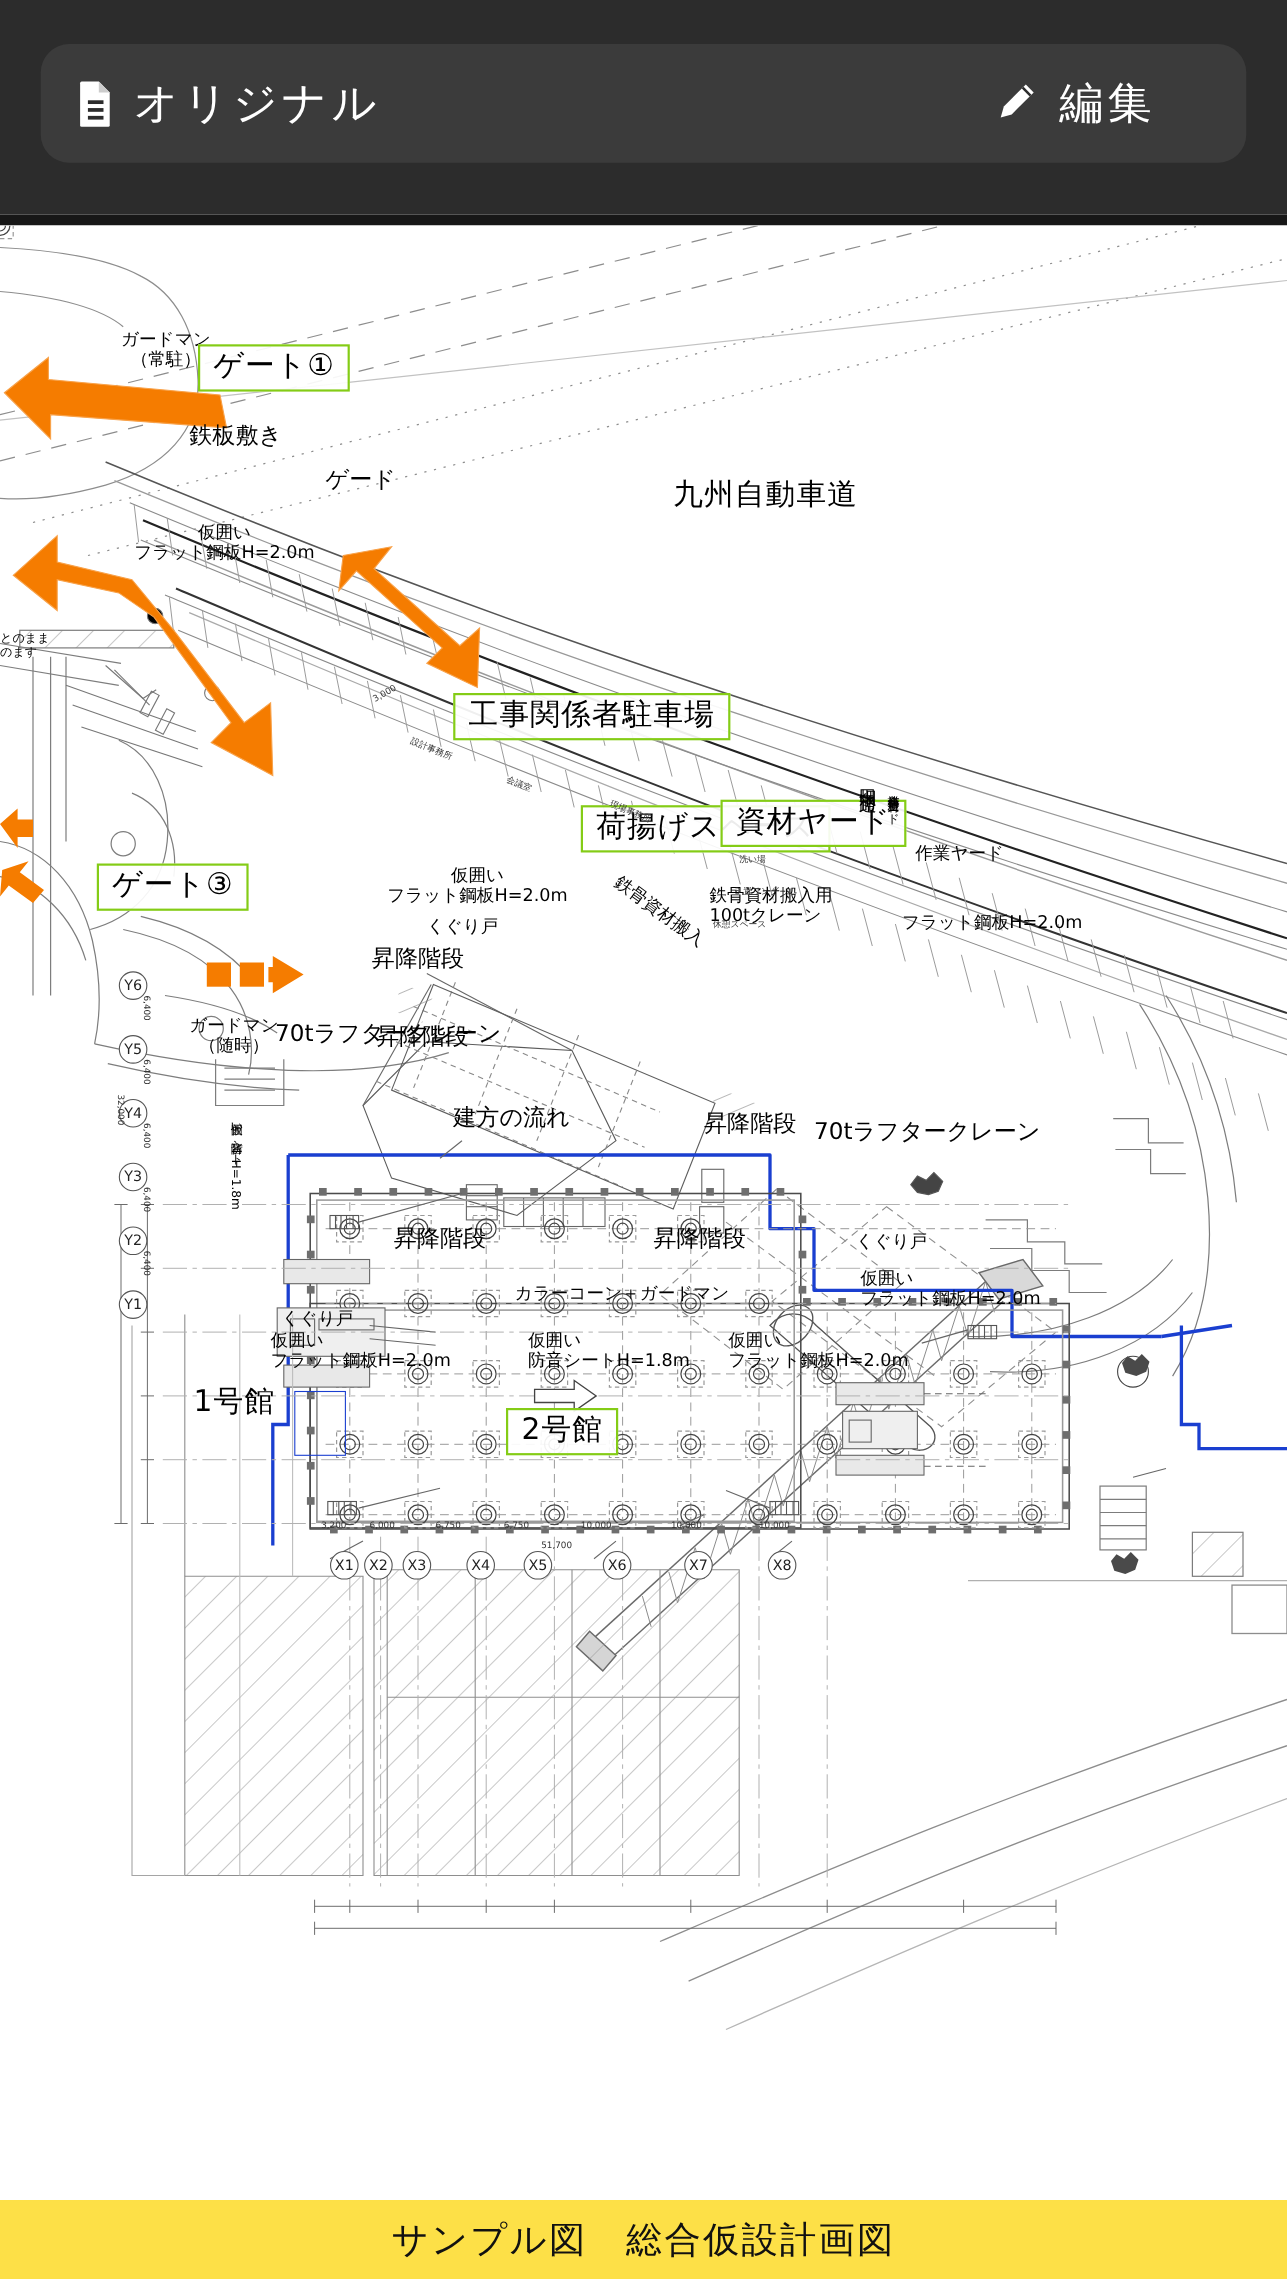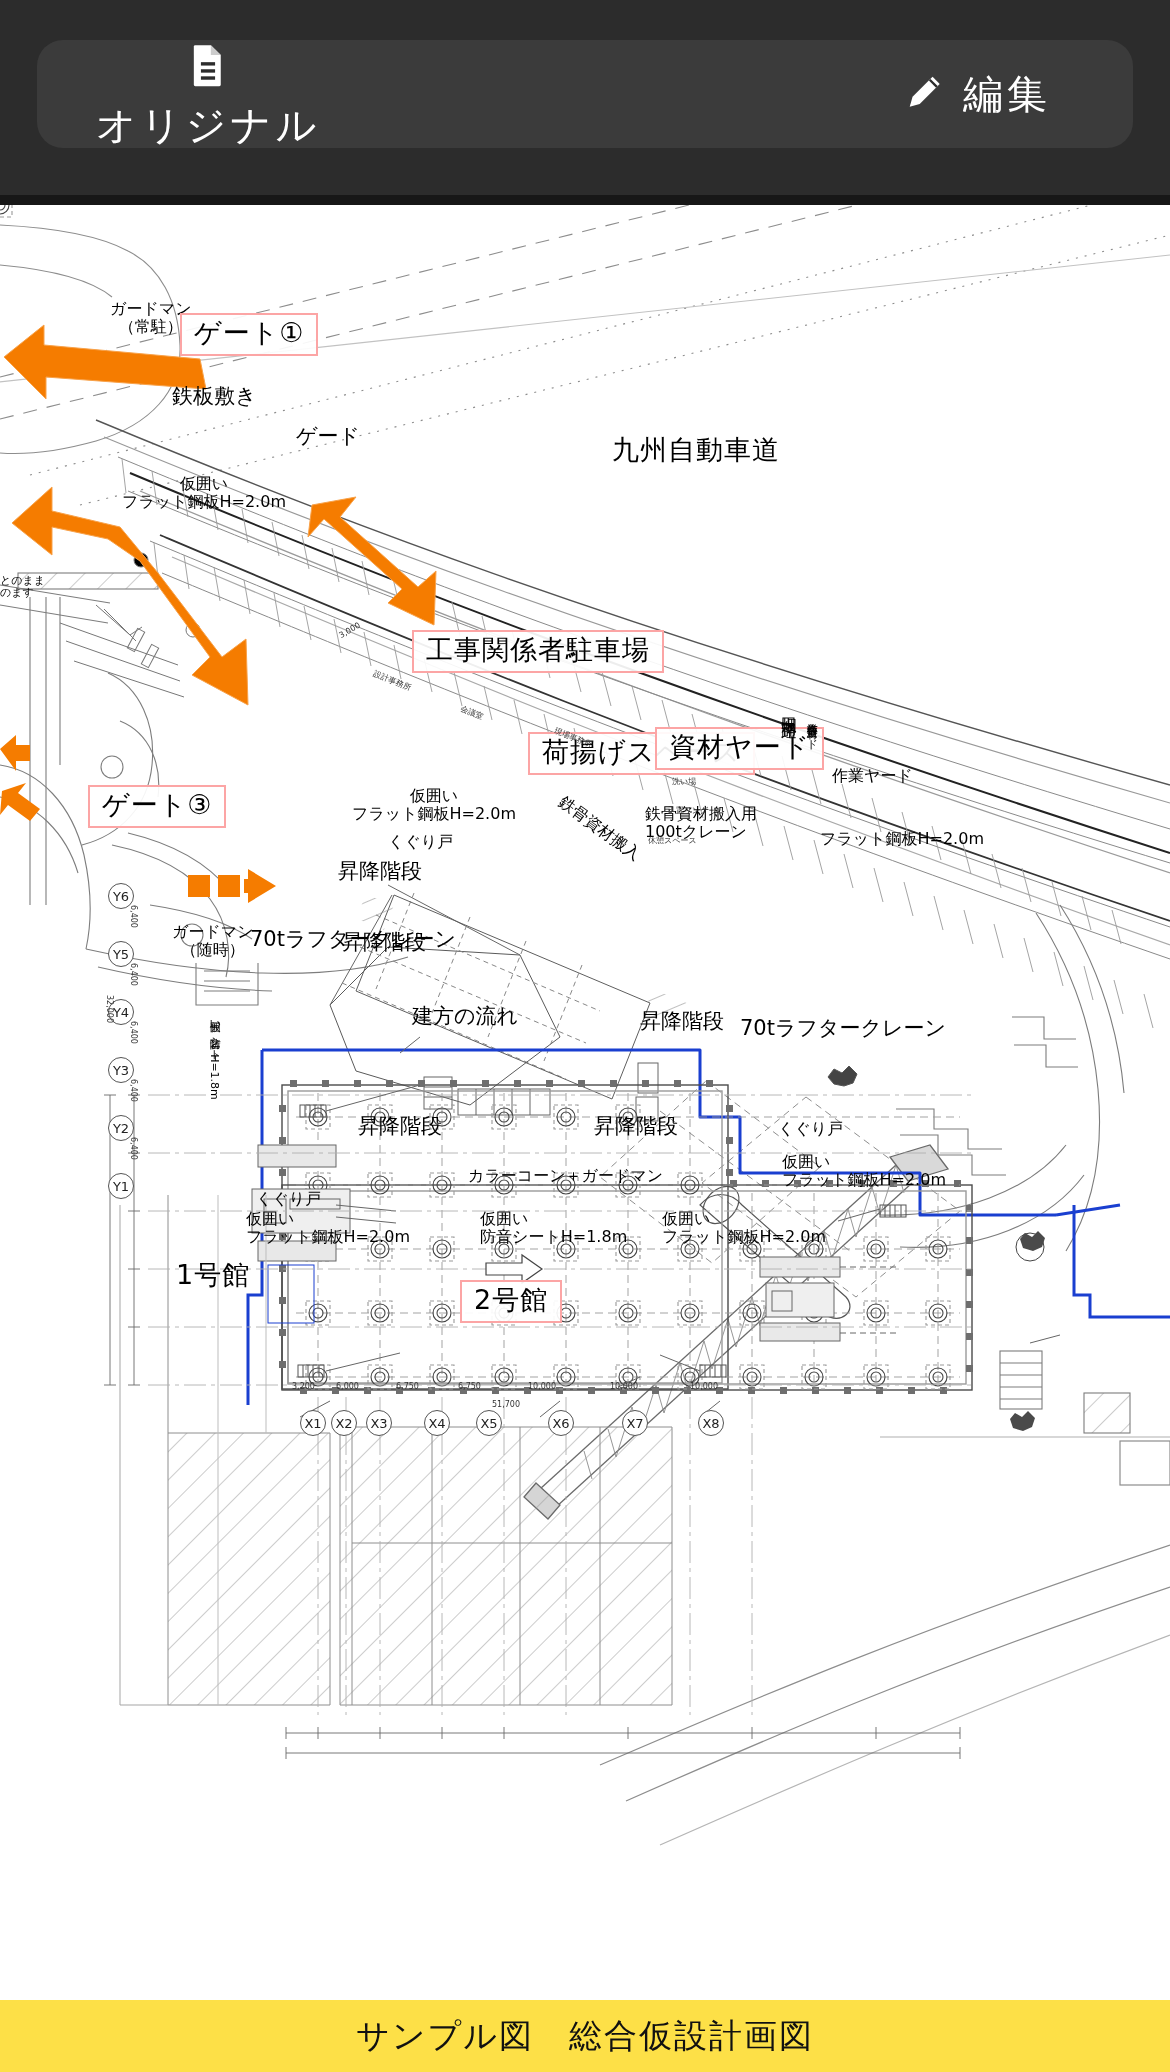--- a/index.html
+++ b/index.html
@@ -34,21 +34,21 @@
     gap: 18px;
     color: #ffffff;
     padding: 0 42px;
     cursor: pointer;
     user-select: none;
   }
   .seg-btn.active { background: #2f6bde; }
   .seg-label { font-size: 40px; letter-spacing: 4px; line-height: 1; white-space: nowrap; }
   .seg-icon { display: inline-flex; align-items: center; justify-content: center; width: 42px; height: 46px; }
   .seg-icon svg { display: block; }
-  #seg-original { width: 330px; flex-direction: column; }
+  #seg-original { width: 330px; }
   #seg-write    { width: 280px; }
   #seg-edit     { width: 300px; }
 
   
   #toolbar-shadow {
     position: absolute; left: 0; top: 195px; width: 1170px; height: 10px;
     background: #171717;
   }
 
   
@@ -74,21 +74,21 @@
 
   
   .lbl {
     position: absolute;
     color: #000;
     font-family: "DejaVu Sans", "Liberation Sans", sans-serif;
     white-space: pre;
     line-height: 1.12;
   }
   .lbl-box {
-    border: 2px solid #fca5a5;
+    border: 2px solid #84cc16;
     background: rgba(255,255,255,0.92);
     padding: 3px 12px 6px 12px;
   }
   .big   { font-size: 27px; letter-spacing: 1px; }
   .mid   { font-size: 21px; }
   .small { font-size: 16px; }
   .tiny  { font-size: 11px; }
   .xtiny { font-size: 8px; color: #333; }
   .rot-v { writing-mode: vertical-rl; }
   .grid-circ {

